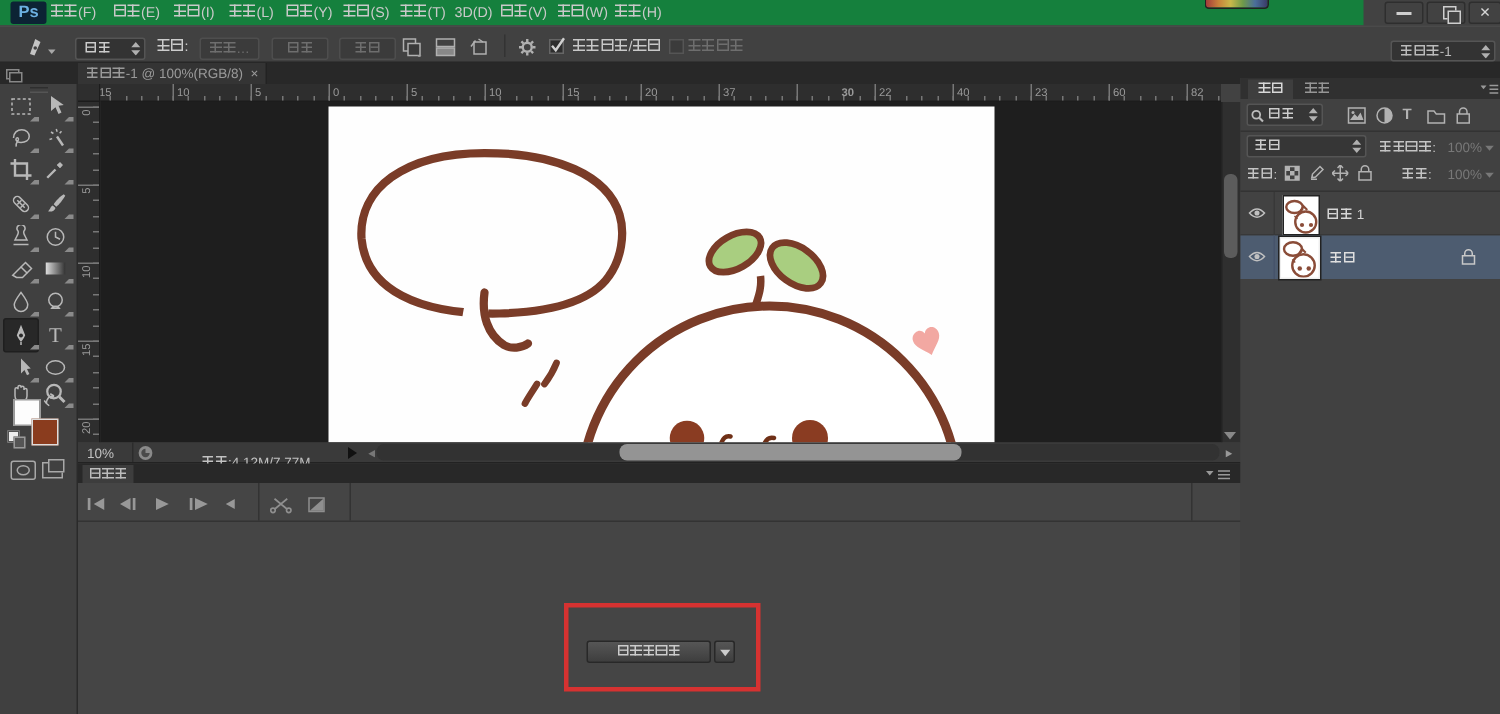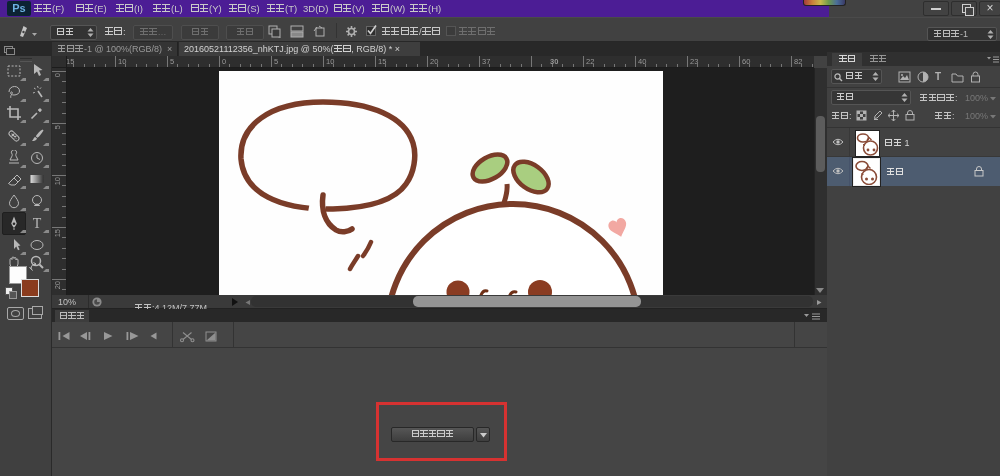--- a/index.html
+++ b/index.html
@@ -5,21 +5,21 @@
 html,body{margin:0;padding:0;}
 body{width:1000px;height:476px;overflow:hidden;position:relative;
  font-family:"Liberation Sans",sans-serif;background:#424242;}
 .abs{position:absolute;}
 i.k,i.k2{display:inline-block;width:.88em;height:.82em;margin:0 .06em;font-style:normal;}
 i.k{background-image:linear-gradient(currentColor,currentColor),linear-gradient(currentColor,currentColor),linear-gradient(currentColor,currentColor),linear-gradient(currentColor,currentColor);
 background-repeat:no-repeat;background-size:100% 15%,100% 15%,100% 15%,15% 100%;
 background-position:0 0,0 50%,0 100%,46% 0;}
 i.k2{box-sizing:border-box;border:1px solid currentColor;
 background:linear-gradient(currentColor,currentColor) 0 46%/100% 18% no-repeat;}
-#menubar{left:0;top:0;width:829px;height:17px;background:#4c1d95;}
+#menubar{left:0;top:0;width:909px;height:17px;background:#15803d;}
 .menu{position:absolute;top:3px;font-size:9.5px;color:#c9c9c9;}
 #optbar{left:0;top:17px;width:1000px;height:25px;background:#414141;border-top:1px solid #4a4a4a;border-bottom:1px solid #272727;box-sizing:border-box;}
 #tabbar{left:0;top:42px;width:1000px;height:14px;background:#282828;}
 .dtab{position:absolute;top:0;height:14px;font-size:9px;line-height:14px;padding:0 5px;box-sizing:border-box;white-space:nowrap;overflow:hidden;}
 #toolbar{left:0;top:56px;width:52px;height:420px;background:#404040;border-right:1px solid #2a2a2a;box-sizing:border-box;}
 #corner{left:52px;top:56px;width:15px;height:12px;background:#2e2e2e;border-right:1px solid #1c1c1c;border-bottom:1px solid #1c1c1c;box-sizing:border-box;}
 #hruler{left:67px;top:56px;width:747px;height:12px;background:#2e2e2e;border-bottom:1px solid #1c1c1c;box-sizing:border-box;overflow:hidden;font-size:7.5px;color:#999;}
 #vruler{left:52px;top:68px;width:15px;height:227px;background:#2e2e2e;border-right:1px solid #1c1c1c;box-sizing:border-box;overflow:hidden;font-size:7.5px;color:#999;}
 #paste{left:67px;top:68px;width:747px;height:227px;background:#1e1e1e;overflow:hidden;}
 #canvas{left:152px;top:3px;width:444px;height:224px;background:#fefefe;}
@@ -103,21 +103,20 @@
   <div class="abs" style="left:458px;top:8px;font-size:9.5px;color:#6e6e6e;"><i class="k"></i><i class="k"></i><i class="k2"></i><i class="k"></i></div>
   <div class="abs" style="left:927px;top:9px;width:70px;height:14px;background:#333;border:1px solid #555;border-radius:2px;box-sizing:border-box;color:#bbb;font-size:9px;line-height:12px;padding-left:5px;"><i class="k"></i><i class="k2"></i><i class="k"></i>-1<svg style="position:absolute;right:2px;top:2px;" width="7" height="9" viewBox="0 0 7 9">
         <path d="M3.5 0 L6.5 3.5 H0.5 Z M3.5 9 L0.5 5.5 H6.5 Z" fill="#b0b0b0"></path>
       </svg></div>
 </div>
 
 <div class="abs" id="tabbar">
   <div class="abs" style="left:4px;top:4px;width:7px;height:5px;border:1px solid #888;"></div>
   <div class="abs" style="left:6px;top:6px;width:7px;height:5px;border:1px solid #888;background:#282828;"></div>
   <div class="dtab" style="left:52px;width:126px;background:#343434;color:#9a9a9a;border-right:1px solid #222;"><i class="k"></i><i class="k2"></i><i class="k"></i>-1 @ 100%(RGB/8) &nbsp;×</div>
-  <div class="dtab" style="left:179px;width:241px;background:#3e3e3e;color:#d2d2d2;">20160521112356_nhKTJ.jpg @ 50%(<i class="k"></i><i class="k2"></i>, RGB/8) * ×</div>
 </div>
 
 <div class="abs" id="toolbar">
   <div class="abs" style="left:20px;top:2px;width:12px;height:2px;border-top:1px solid #2e2e2e;border-bottom:1px solid #555;"></div>
   <div id="tools">
       <div class="tool" style="left: 6px; top: 7px;">
         <svg width="16" height="16" viewBox="0 0 16 16">
           <rect x="2" y="3" width="12" height="10" stroke="#b8b8b8" fill="none" stroke-dasharray="2 1.6"></rect>
         </svg>
       </div>
@@ -354,21 +353,21 @@
     <div class="num" style="left:207px;top:1px;">5</div>
     <div class="tick" style="left:256px;top:0;width:1px;height:12px;"></div>
     <div class="num" style="left:259px;top:1px;">10</div>
     <div class="tick" style="left:308px;top:0;width:1px;height:12px;"></div>
     <div class="num" style="left:311px;top:1px;">15</div>
     <div class="tick" style="left:360px;top:0;width:1px;height:12px;"></div>
     <div class="num" style="left:363px;top:1px;">20</div>
     <div class="tick" style="left:412px;top:0;width:1px;height:12px;"></div>
     <div class="num" style="left:415px;top:1px;">37</div>
     <div class="tick" style="left:464px;top:0;width:1px;height:12px;"></div>
-    <div class="num" style="left:483px;top:1px;font-weight:bold;">30</div>
+    <div class="num" style="left:494px;top:1px;font-weight:bold;">30</div>
     <div class="tick" style="left:516px;top:0;width:1px;height:12px;"></div>
     <div class="num" style="left:519px;top:1px;">22</div>
     <div class="tick" style="left:568px;top:0;width:1px;height:12px;"></div>
     <div class="num" style="left:571px;top:1px;">40</div>
     <div class="tick" style="left:620px;top:0;width:1px;height:12px;"></div>
     <div class="num" style="left:623px;top:1px;">23</div>
     <div class="tick" style="left:672px;top:0;width:1px;height:12px;"></div>
     <div class="num" style="left:675px;top:1px;">60</div>
     <div class="tick" style="left:724px;top:0;width:1px;height:12px;"></div>
     <div class="num" style="left:727px;top:1px;">82</div>

